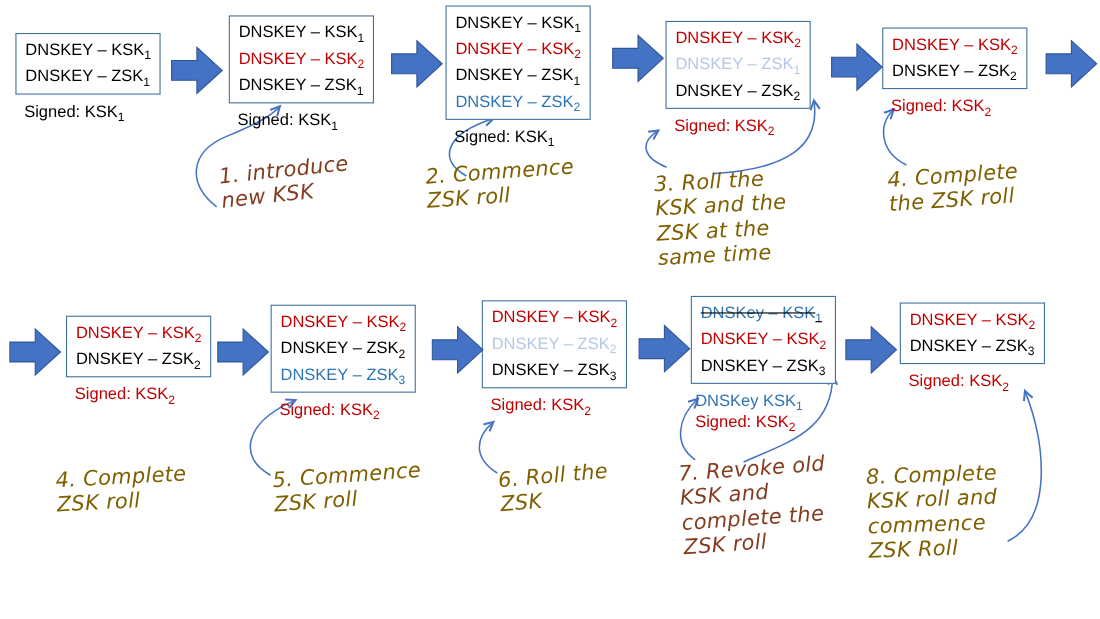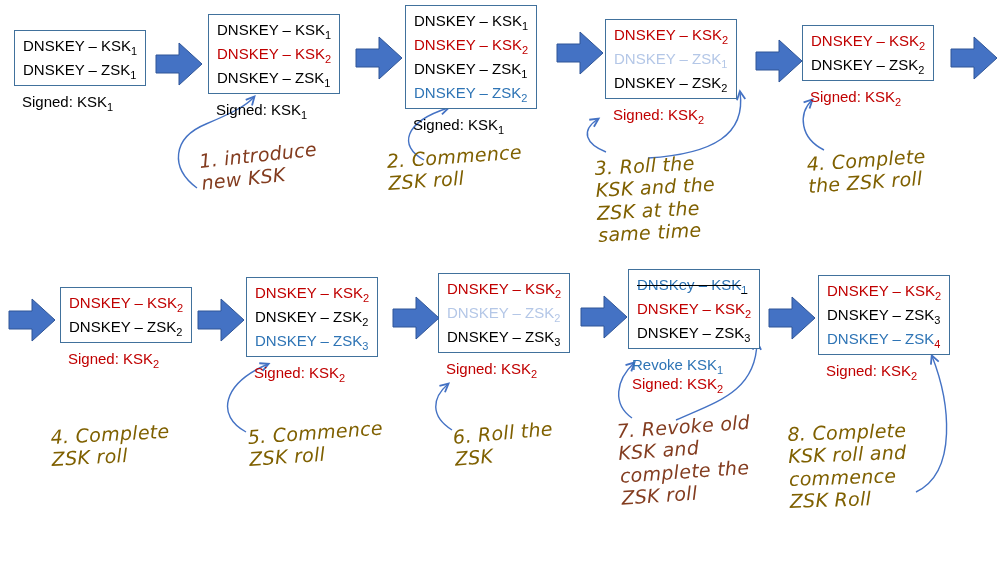--- a/index.html
+++ b/index.html
@@ -111,29 +111,28 @@
     </div>
     <div class="signed"><span style="color: rgb(192, 0, 0);">Signed: KSK</span><sub style="color: rgb(192, 0, 0);">2</sub></div>
   </div>
 
   <div class="stage" style="left:628px;top:269px">
     <div class="keybox">
       <div class="kline strike"><span style="color: rgb(46, 116, 181);">DNSKey – KSK</span><sub style="color: rgb(46, 116, 181);">1</sub></div>
       <div class="kline"><span style="color: rgb(192, 0, 0);">DNSKEY – KSK</span><sub style="color: rgb(192, 0, 0);">2</sub></div>
       <div class="kline"><span style="color: rgb(0, 0, 0);">DNSKEY – ZSK</span><sub style="color: rgb(0, 0, 0);">3</sub></div>
     </div>
-    <div class="signed" style="margin-left:4px"><span style="color: rgb(46, 116, 181);">Revoke KSK</span><sub style="color: rgb(46, 116, 181);">1</sub></div>
+    <div class="signed" style="margin-left:4px"><span style="color: rgb(46, 116, 181);">DNSKey KSK</span><sub style="color: rgb(46, 116, 181);">1</sub></div>
     <div class="signed" style="margin-left:4px;margin-top:2px"><span style="color: rgb(192, 0, 0);">Signed: KSK</span><sub style="color: rgb(192, 0, 0);">2</sub></div>
   </div>
 
   <div class="stage" style="left:818px;top:275px">
     <div class="keybox">
       <div class="kline"><span style="color: rgb(192, 0, 0);">DNSKEY – KSK</span><sub style="color: rgb(192, 0, 0);">2</sub></div>
       <div class="kline"><span style="color: rgb(0, 0, 0);">DNSKEY – ZSK</span><sub style="color: rgb(0, 0, 0);">3</sub></div>
-      <div class="kline"><span style="color: rgb(46, 116, 181);">DNSKEY – ZSK</span><sub style="color: rgb(192, 0, 0);">4</sub></div>
     </div>
     <div class="signed"><span style="color: rgb(192, 0, 0);">Signed: KSK</span><sub style="color: rgb(192, 0, 0);">2</sub></div>
   </div>
 
   <svg class="flow-arrow" style="left:155px;top:41px" viewBox="0 0 48 46">
       <polygon points="1,14 24,14 24,2 47,23 24,44 24,32 1,32" style="fill:var(--arrowFill);stroke:var(--arrowEdge)"></polygon>
     </svg>
   <svg class="flow-arrow" style="left:355px;top:35px" viewBox="0 0 48 46">
       <polygon points="1,14 24,14 24,2 47,23 24,44 24,32 1,32" style="fill:var(--arrowFill);stroke:var(--arrowEdge)"></polygon>
     </svg>

